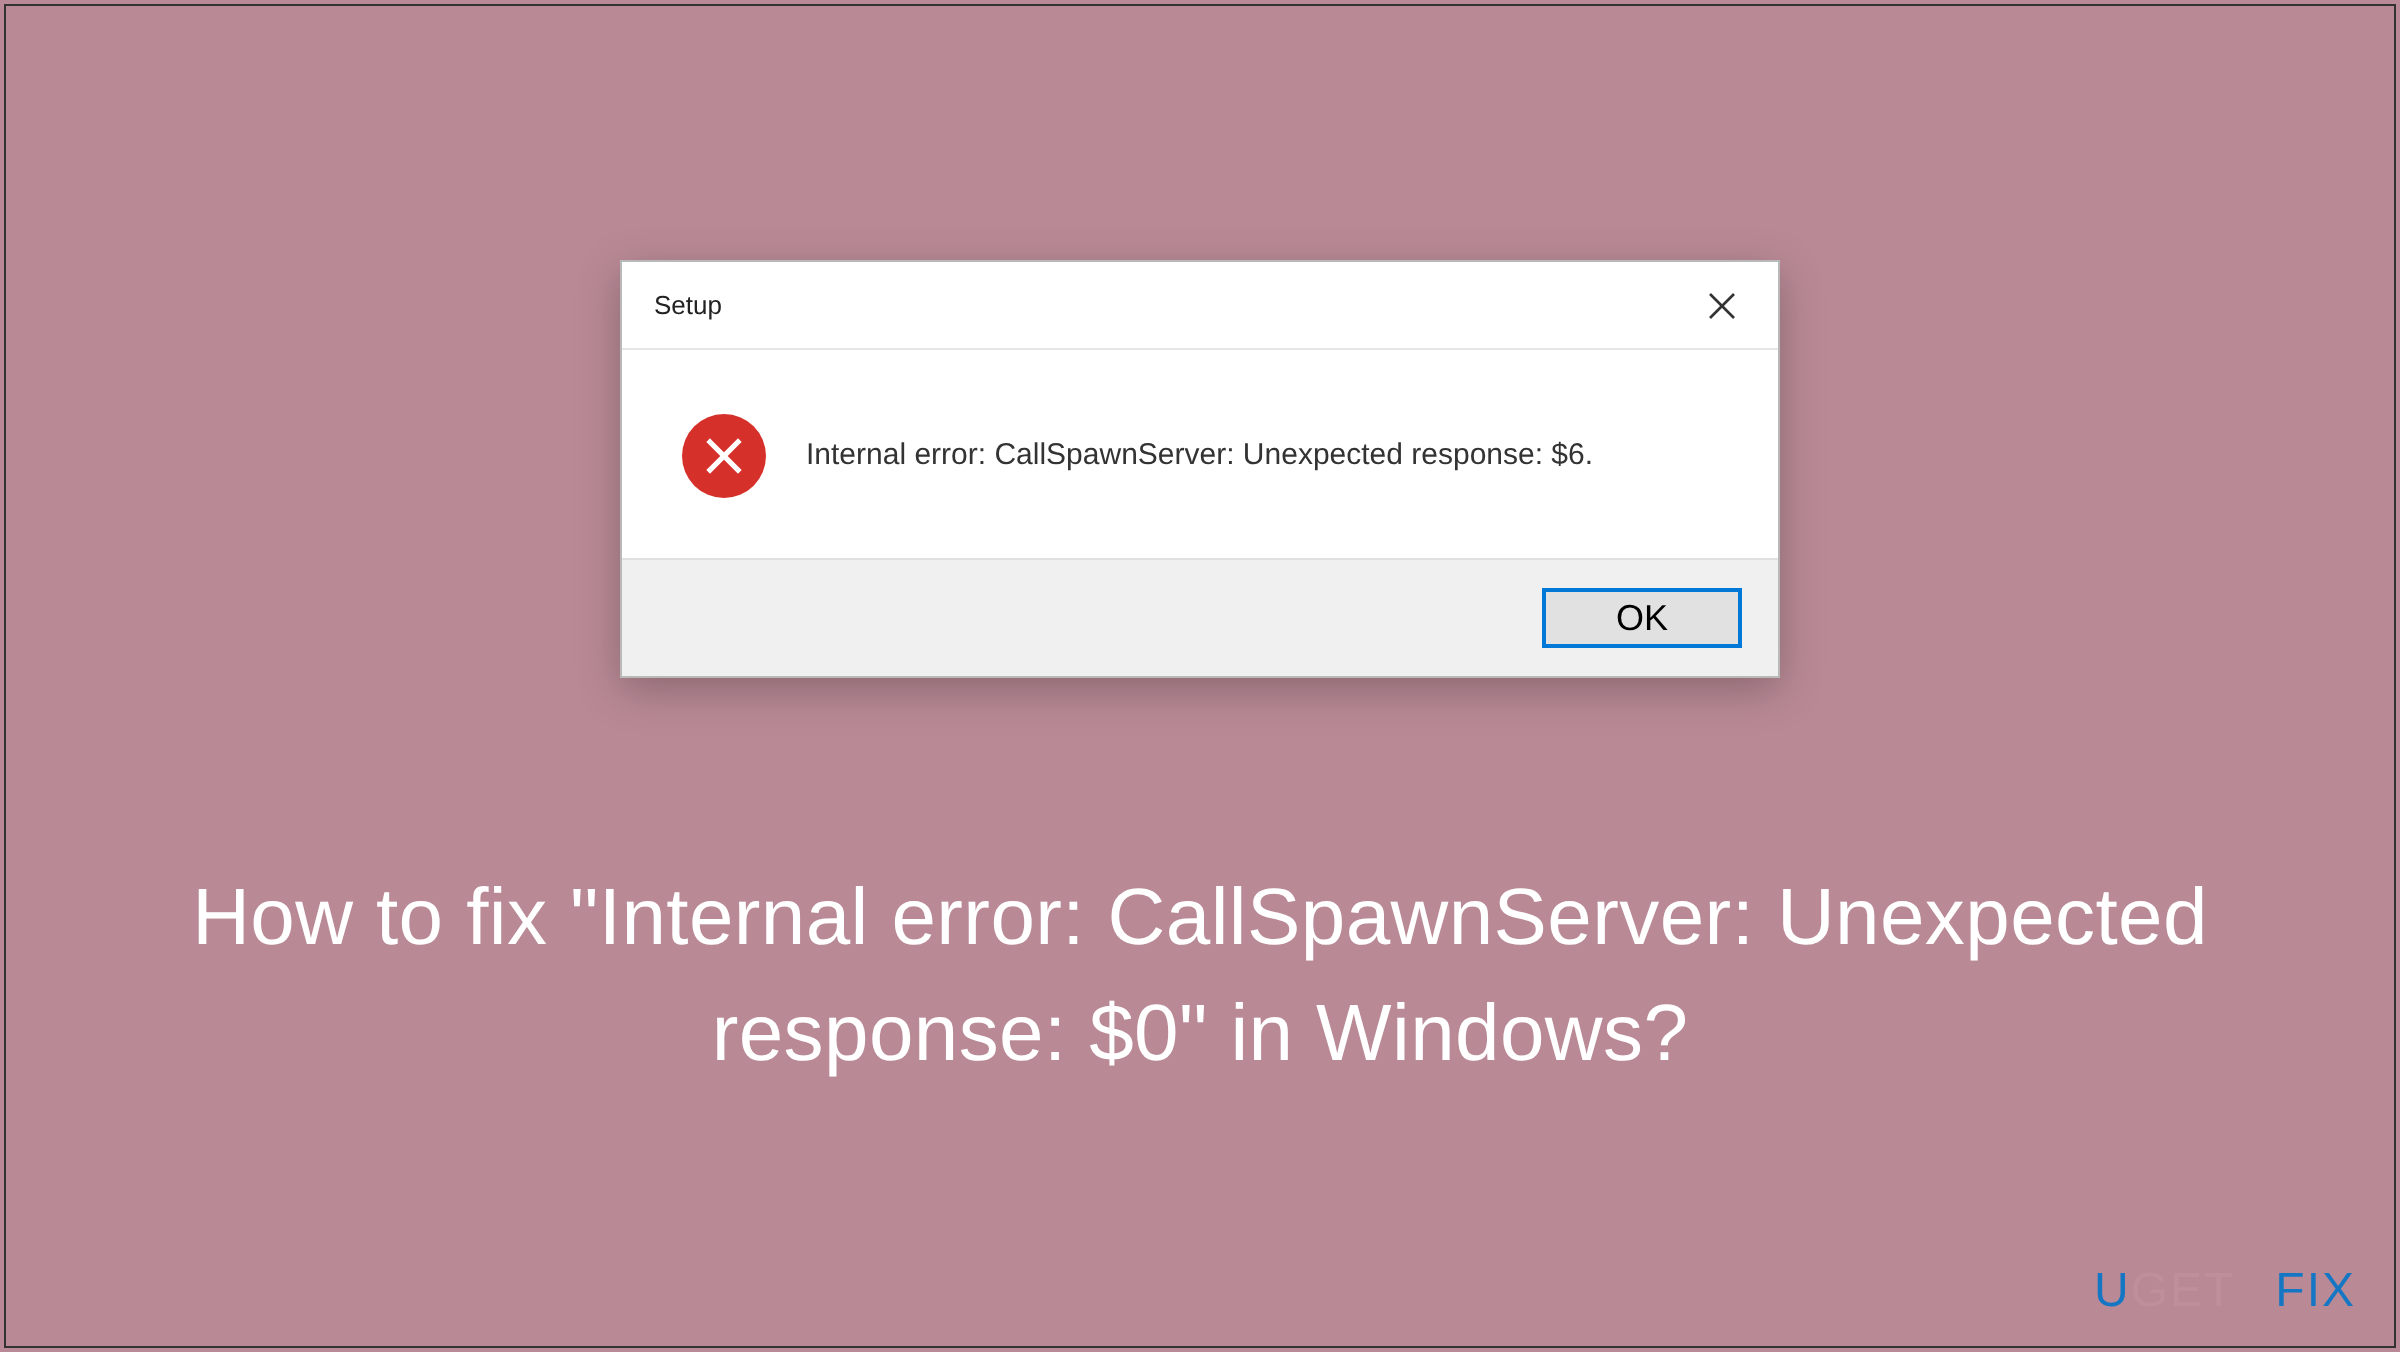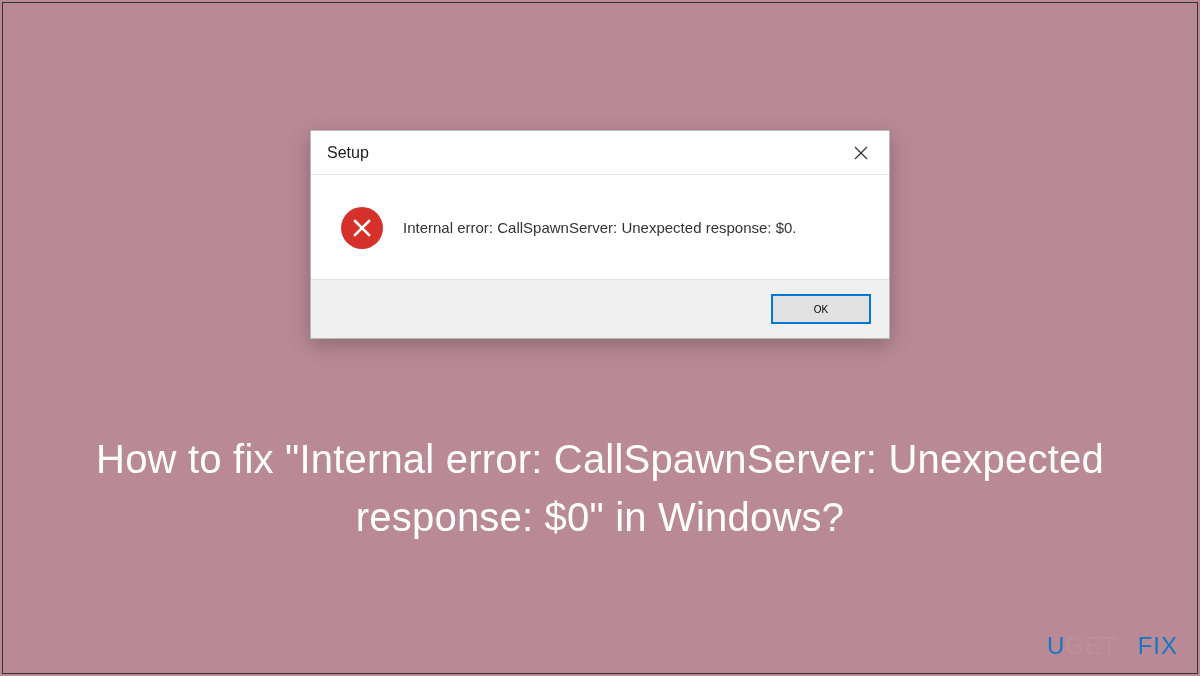--- a/index.html
+++ b/index.html
@@ -40,21 +40,21 @@
       display: flex;
       align-items: center;
       justify-content: space-between;
       height: 44px;
       padding: 0 16px;
       background: #ffffff;
       border-bottom: 1px solid #e6e6e6;
     }
 
     .titlebar-title {
-      font-size: 16px;
+      font-size: 13px;
       color: #222222;
     }
 
     .close-button {
       width: 44px;
       height: 32px;
       display: flex;
       align-items: center;
       justify-content: center;
       cursor: pointer;
@@ -103,21 +103,21 @@
       justify-content: flex-end;
       border-top: 1px solid #e0e0e0;
     }
 
     .ok-button {
       width: 100px;
       height: 30px;
       background: #e1e1e1;
       border: 2px solid #0078d7;
       color: #000000;
-      font-size: 10px;
+      font-size: 18px;
       font-family: inherit;
       cursor: pointer;
       display: flex;
       align-items: center;
       justify-content: center;
     }
 
     .heading-text {
       position: absolute;
       top: 430px;
@@ -170,21 +170,21 @@
     </div>
   </div>
 
   <div class="dialog-body">
     <div class="error-icon-circle">
       <svg viewBox="0 0 20 20">
         <line x1="3" y1="3" x2="17" y2="17" stroke="#ffffff" stroke-width="2.6" stroke-linecap="square"></line>
         <line x1="17" y1="3" x2="3" y2="17" stroke="#ffffff" stroke-width="2.6" stroke-linecap="square"></line>
       </svg>
     </div>
-    <div class="error-message">Internal error: CallSpawnServer: Unexpected response: $0.</div>
+    <div class="error-message">Internal error: CallSpawnServer: Unexpected response: $6.</div>
   </div>
 
   <div class="dialog-footer">
     <button class="ok-button">
       <span>OK</span>
     </button>
   </div>
 </div>
 
 <div class="heading-text">How to fix "Internal error: CallSpawnServer: Unexpected response: $0" in Windows?</div>

